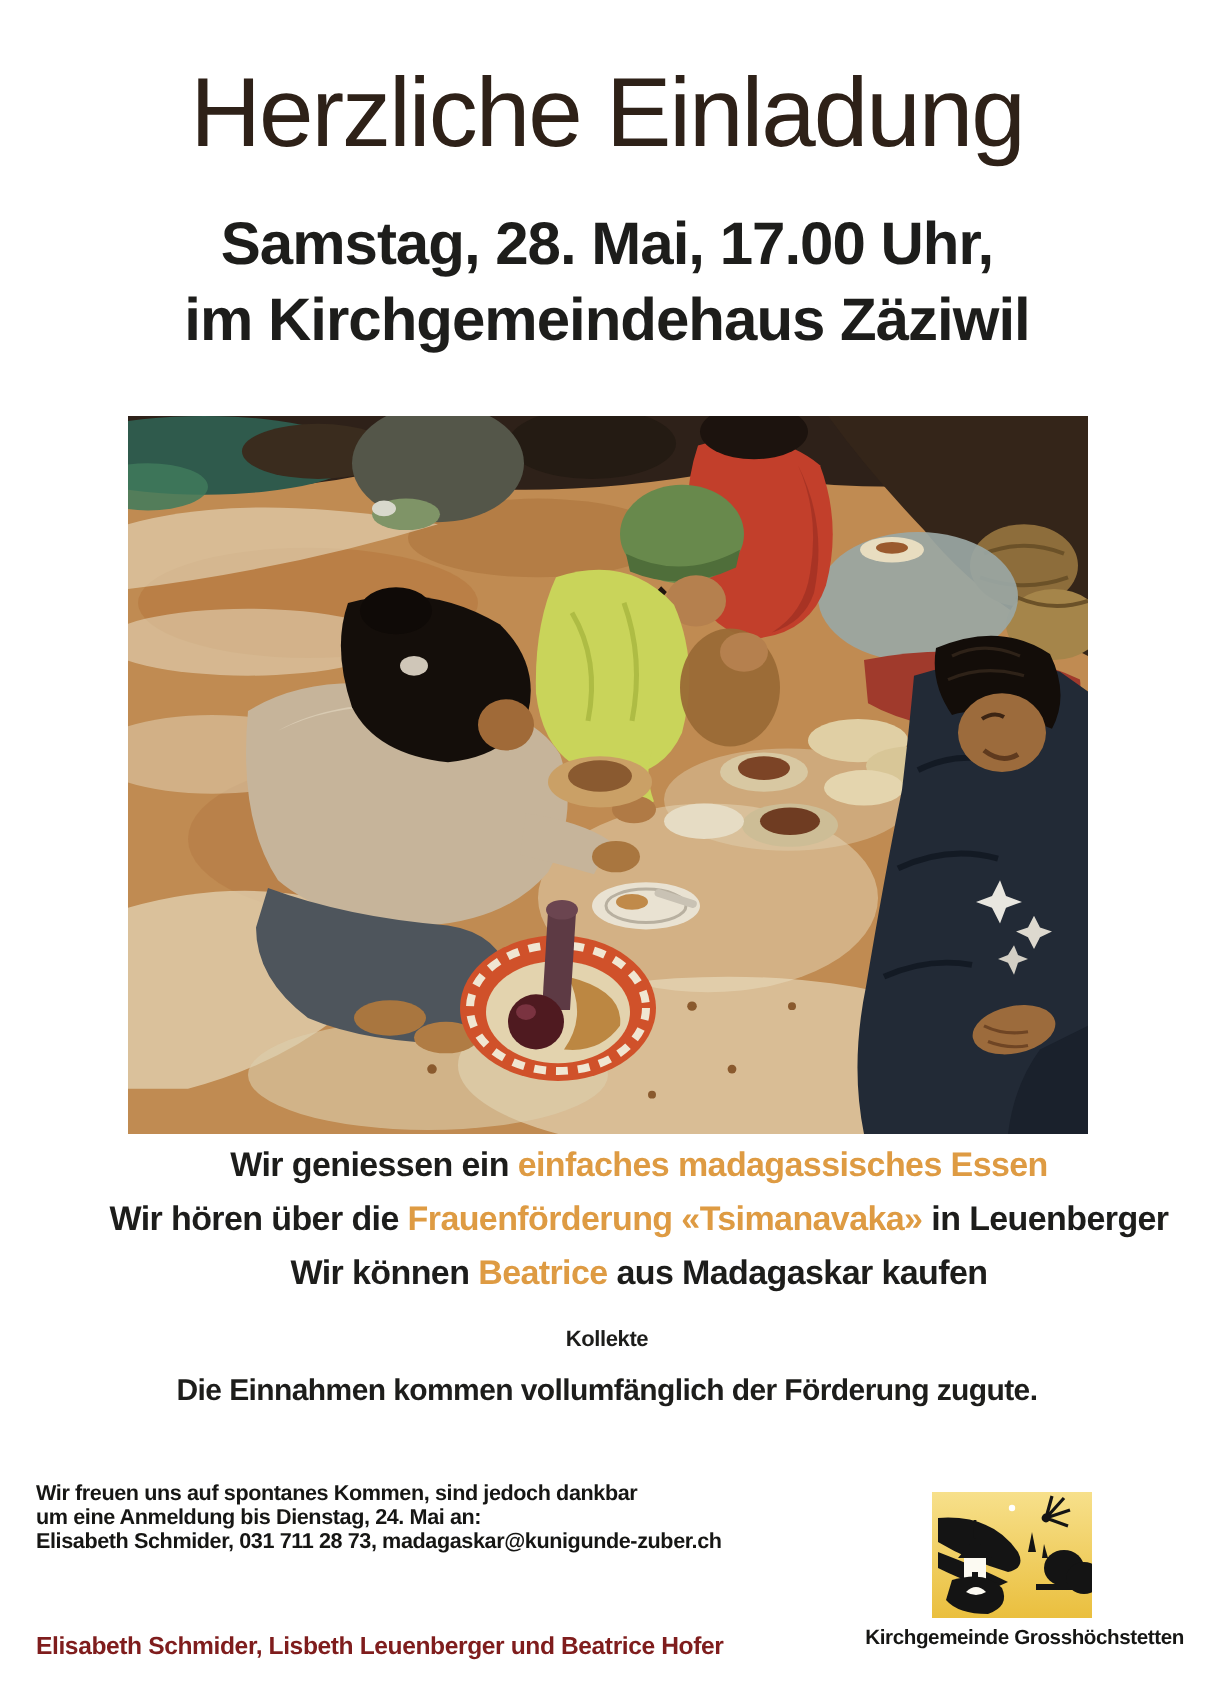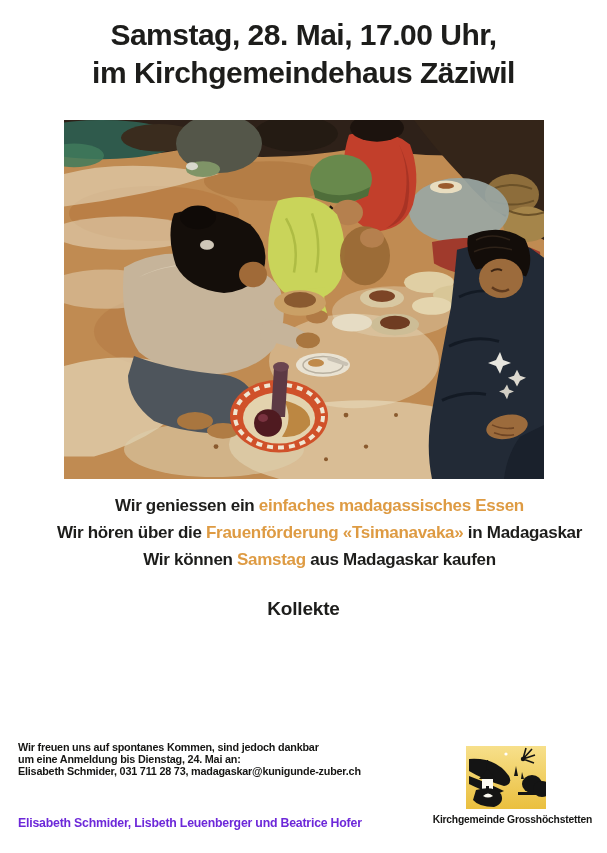--- a/index.html
+++ b/index.html
@@ -30,34 +30,34 @@
     font-weight:700;
     letter-spacing:-0.5px;
     color:#1d1d1b;
   }
   .photo-wrap{
     width:480px;height:359px;
     margin:28px auto 0 auto;
   }
   .photo-wrap svg{display:block;width:480px;height:359px;}
   .body-lines{
-    margin-top:13px;
+    margin-top:2px;
     text-align:center;
     font-size:17px;
     line-height:27px;
     font-weight:700;
     letter-spacing:-0.3px;
     color:#1d1d1b;
     padding-left:32px;
   }
   .hl{color:#de9b43;}
   .kollekte{
-    margin-top:28px;
-    text-align:center;
-    font-size:19px;
+    margin-top:12px;
+    text-align:center;
+    font-size:11px;
     line-height:16px;
     font-weight:700;
     letter-spacing:-0.2px;
   }
   .kollekte-note{
     margin-top:9px;
     text-align:center;
     font-size:15px;
     line-height:17px;
     font-weight:700;
@@ -71,21 +71,21 @@
     font-weight:700;
     letter-spacing:-0.2px;
     color:#161614;
   }
   .organizers{
     position:absolute;
     left:18px;top:816px;
     font-size:12.3px;
     font-weight:700;
     letter-spacing:-0.2px;
-    color:#6d28d9;
+    color:#7f1d1d;
   }
   .logo{
     position:absolute;
     left:466px;top:746px;
     width:80px;height:63px;
   }
   .logo svg{display:block;width:80px;height:63px;}
   .logo-caption{
     position:absolute;
     left:424px;top:814px;
@@ -95,20 +95,21 @@
     font-weight:700;
     letter-spacing:-0.2px;
     color:#161614;
   }
 </style>
 </head>
 <body>
 
 <div class="page">
 
+  <h1 class="title">Herzliche Einladung</h1>
 
   <div class="subtitle">
     <div>Samstag, 28. Mai, 17.00 Uhr,</div>
     <div>im Kirchgemeindehaus Zäziwil</div>
   </div>
 
   <div class="photo-wrap">
     <svg viewBox="0 0 480 365" preserveAspectRatio="none">
 
       <rect x="0" y="0" width="480" height="365" fill="#c08b52"></rect>
@@ -222,25 +223,26 @@
       <circle cx="282" cy="300" r="2.4" fill="#8a5a2e"></circle>
       <circle cx="302" cy="332" r="2.2" fill="#8a5a2e"></circle>
       <circle cx="152" cy="332" r="2.4" fill="#8a5a2e"></circle>
       <circle cx="332" cy="300" r="2" fill="#8a5a2e"></circle>
       <circle cx="262" cy="345" r="2" fill="#8a5a2e"></circle>
     </svg>
   </div>
 
   <div class="body-lines">
     <div><span>Wir geniessen ein </span><span class="hl">einfaches madagassisches Essen</span></div>
-    <div><span>Wir hören über die </span><span class="hl">Frauenförderung «Tsimanavaka»</span><span> in Madagaskar</span></div>
-    <div><span>Wir können </span><span class="hl">Samstag</span><span> aus Madagaskar kaufen</span></div>
+    <div><span>Wir hören über die </span><span class="hl">Frauenförderung «Tsimanavaka»</span><span> in Leuenberger</span></div>
+    <div><span>Wir können </span><span class="hl">Beatrice</span><span> aus Madagaskar kaufen</span></div>
   </div>
 
   <div class="kollekte">Kollekte</div>
+  <div class="kollekte-note">Die Einnahmen kommen vollumfänglich der Förderung zugute.</div>
 
   <div class="contact">
     <div>Wir freuen uns auf spontanes Kommen, sind jedoch dankbar</div>
     <div>um eine Anmeldung bis Dienstag, 24. Mai an:</div>
     <div>Elisabeth Schmider, 031 711 28 73, madagaskar@kunigunde-zuber.ch</div>
   </div>
 
   <div class="organizers">Elisabeth Schmider, Lisbeth Leuenberger und Beatrice Hofer</div>
 
   <div class="logo">

